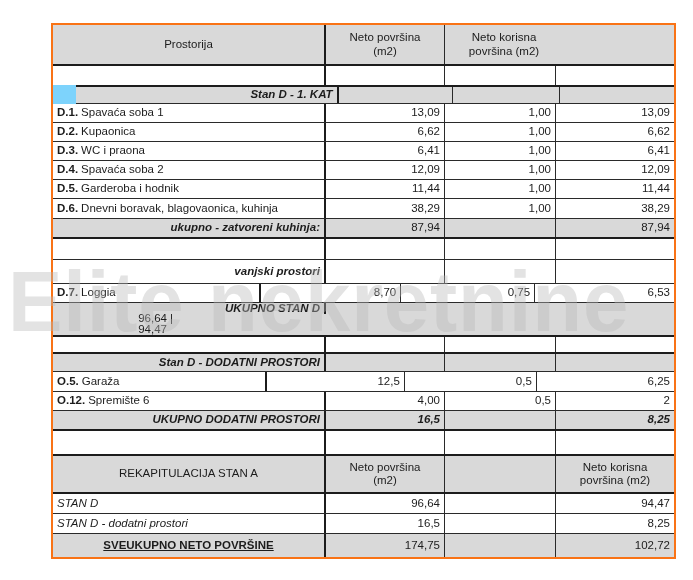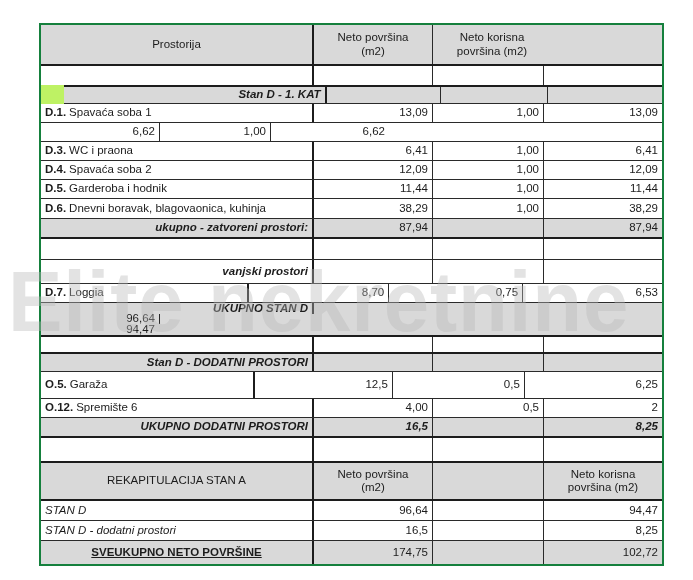--- a/index.html
+++ b/index.html
@@ -1,22 +1,22 @@
 <!DOCTYPE html>
 <html><head>
 <meta charset="utf-8">
 <style>
   html,body{margin:0;padding:0;}
   body{
     width:693px;height:580px;position:relative;background:#ffffff;
     font-family:"Liberation Sans", sans-serif;color:#1c1c1c;overflow:hidden;
   }
   #sheet{
-    position:absolute;left:39px;top:23px;width:621px;
-    border:2px solid #15803d;background:#bef264;
+    position:absolute;left:51px;top:23px;width:621px;
+    border:2px solid #f97316;background:#7dd3fc;
   }
   .row{display:flex;box-sizing:border-box;background:#ffffff;border-bottom:1px solid #2a2a2a;}
   .row.bb0{border-bottom:none;}
   .row.bb2{border-bottom:2px solid #1c1c1c;}
   .row.bt2{border-top:2px solid #1c1c1c;}
   .row.gray{background:#d9d9d9;}
   .cell{
     box-sizing:border-box;display:flex;align-items:center;overflow:hidden;
     border-right:1px solid #2a2a2a;padding:0 4px;font-size:11.5px;line-height:1.15;
     white-space:pre-line;
@@ -69,20 +69,21 @@
       <div class="cell c3"></div>
       <div class="cell c4"></div>
     </div>
     <div class="row data" style="height: 19px;">
       <div class="cell c1"><span class="prefix">D.1.</span><span>Spavaća soba 1</span></div>
       <div class="cell c2">13,09</div>
       <div class="cell c3">1,00</div>
       <div class="cell c4">13,09</div>
     </div>
     <div class="row data" style="height: 19px;">
+      <div class="cell c1"><span class="prefix">D.2.</span><span>Kupaonica</span></div>
       <div class="cell c2">6,62</div>
       <div class="cell c3">1,00</div>
       <div class="cell c4">6,62</div>
     </div>
     <div class="row data" style="height: 19px;">
       <div class="cell c1"><span class="prefix">D.3.</span><span>WC i praona</span></div>
       <div class="cell c2">6,41</div>
       <div class="cell c3">1,00</div>
       <div class="cell c4">6,41</div>
     </div>
@@ -98,21 +99,21 @@
       <div class="cell c3">1,00</div>
       <div class="cell c4">11,44</div>
     </div>
     <div class="row data" style="height: 20px;">
       <div class="cell c1"><span class="prefix">D.6.</span><span>Dnevni boravak, blagovaonica, kuhinja</span></div>
       <div class="cell c2">38,29</div>
       <div class="cell c3">1,00</div>
       <div class="cell c4">38,29</div>
     </div>
     <div class="row total gray bb2" style="height: 20px;">
-      <div class="cell c1"><span>ukupno - zatvoreni prostori:</span></div>
+      <div class="cell c1"><span>ukupno - zatvoreni kuhinja:</span></div>
       <div class="cell c2 num-bold">87,94</div>
       <div class="cell c3"></div>
       <div class="cell c4 num-bold">87,94</div>
     </div>
     <div class="row blank" style="height: 21px;">
       <div class="cell c1"></div>
       <div class="cell c2"></div>
       <div class="cell c3"></div>
       <div class="cell c4"></div>
     </div>
@@ -139,21 +140,21 @@
       <div class="cell c2"></div>
       <div class="cell c3"></div>
       <div class="cell c4"></div>
     </div>
     <div class="row section gray bt2" style="height: 20px;">
       <div class="cell c1"><span>Stan D - DODATNI PROSTORI</span></div>
       <div class="cell c2"></div>
       <div class="cell c3"></div>
       <div class="cell c4"></div>
     </div>
-    <div class="row data" style="height: 27px; gap: 44px;">
+    <div class="row data" style="height: 20px; gap: 44px;">
       <div class="cell c1"><span class="prefix">O.5.</span><span>Garaža</span></div>
       <div class="cell c2">12,5</div>
       <div class="cell c3">0,5</div>
       <div class="cell c4">6,25</div>
     </div>
     <div class="row data" style="height: 19px;">
       <div class="cell c1"><span class="prefix">O.12.</span><span>Spremište 6</span></div>
       <div class="cell c2">4,00</div>
       <div class="cell c3">0,5</div>
       <div class="cell c4">2</div>

